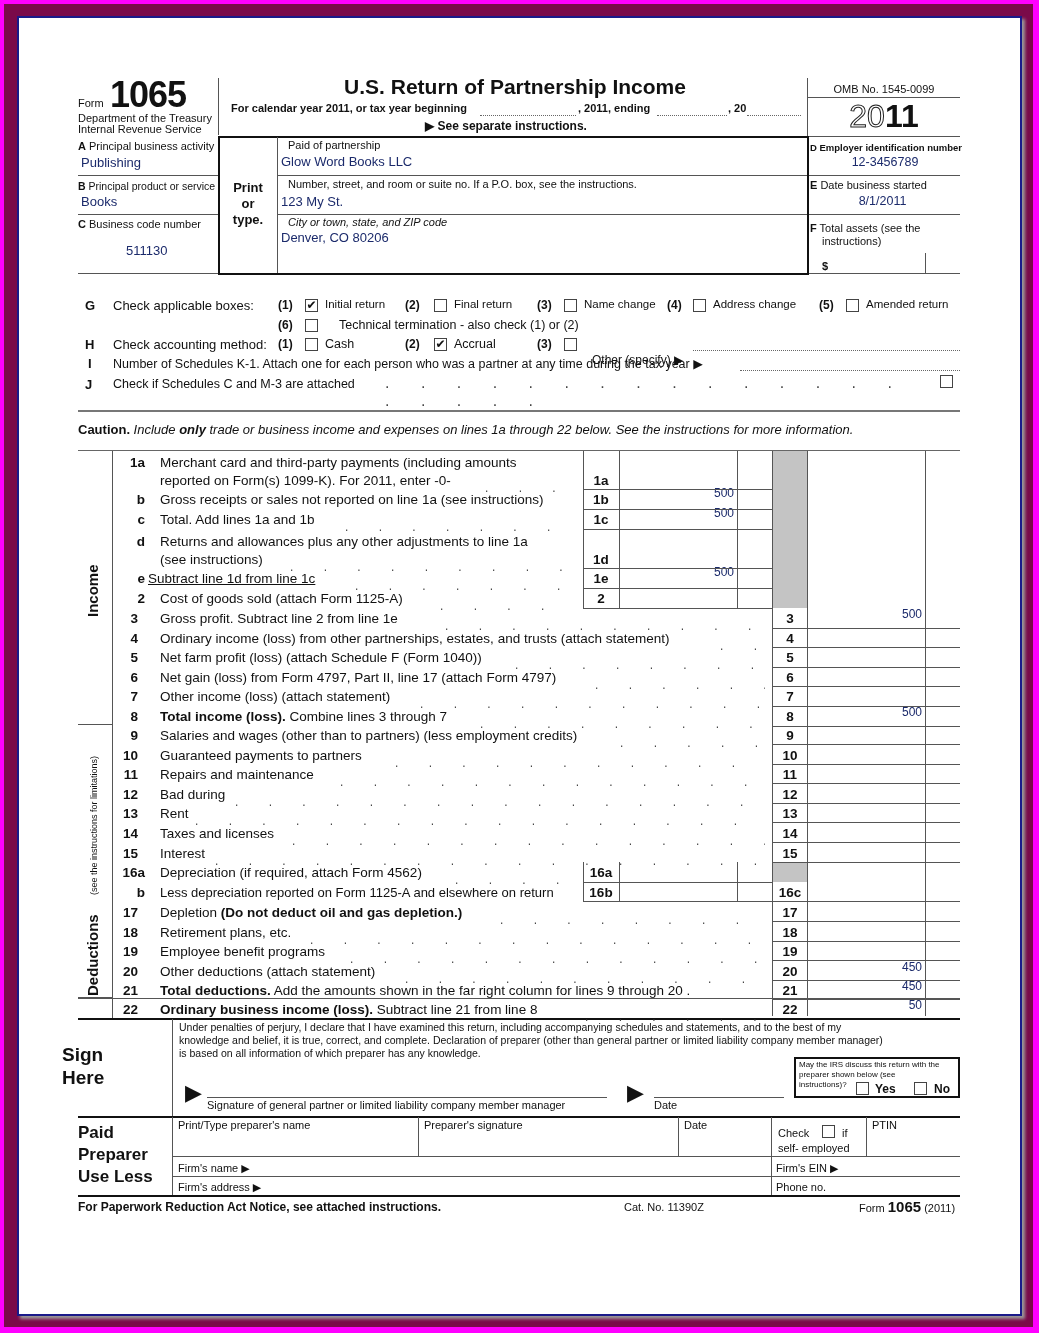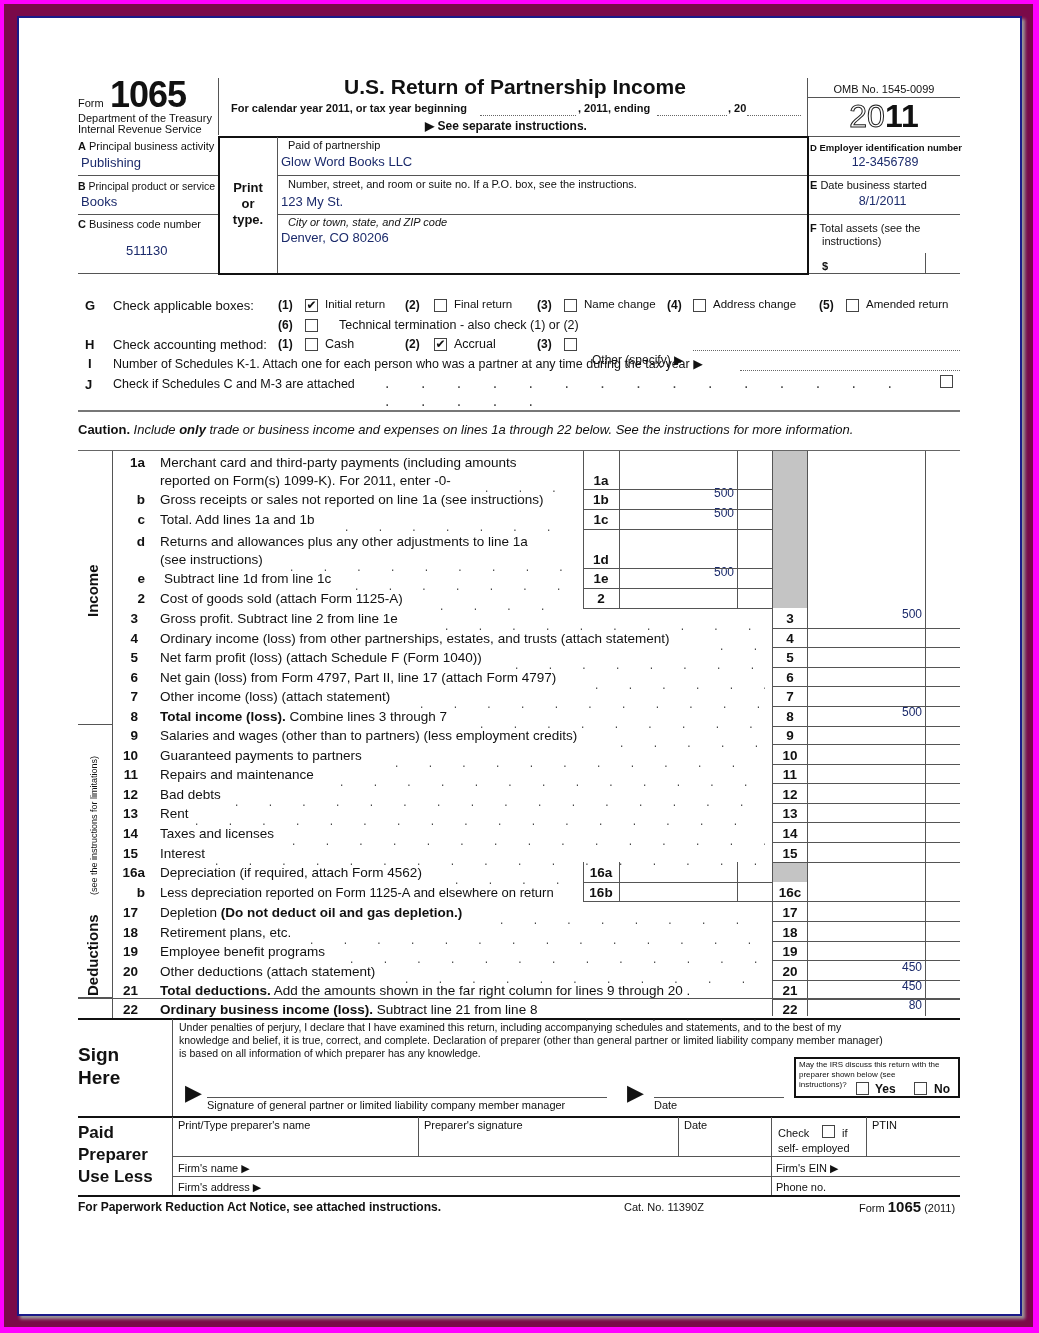--- a/index.html
+++ b/index.html
@@ -133,21 +133,21 @@
 
     <div class="rot b" style="left:84px;top:617px;font-size:15px;">Income</div>
     <div class="rot b" style="left:84px;top:996px;font-size:15px;">Deductions</div>
     <div class="rot" style="left:89px;top:895px;font-size:9px;">(see the instructions for limitations)</div>
 
     <div id="income-rows"></div>
     <div id="deduction-rows"></div>
 
     <div class="hl thick" style="left:78px;top:1018px;width:882px;"></div>
 
-    <div class="abs b" style="left:78px;top:1043px;font-size:19px;line-height:23px;">
+    <div class="abs b" style="left:62px;top:1043px;font-size:19px;line-height:23px;">
       <div>Sign</div>
       <div>Here</div>
     </div>
     <div class="vl" style="left:172px;top:1019px;height:97px;"></div>
     <div class="abs" style="left:179px;top:1021px;font-size:10.5px;line-height:13px;">
       <div>Under penalties of perjury, I declare that I have examined this return, including accompanying schedules and statements, and to the best of my</div>
       <div>knowledge and belief, it is true, correct, and complete. Declaration of preparer (other than general partner or limited liability company member manager)</div>
       <div>is based on all information of which preparer has any knowledge.</div>
     </div>
     <div class="abs" style="left:185px;top:1080px;font-size:22px;">▶</div>
@@ -255,21 +255,21 @@
       <div class="amt" style="left:621px;top:506px;width:113px;">500</div>
       <div class="hl" style="left:583px;top:509px;width:189px;"></div>
       <div class="lnum" style="left:115px;top:534px;">d</div>
       <div class="ln" style="left:160px;top:534px;">Returns and allowances plus any other adjustments to line 1a</div>
       <div class="ln" style="left:160px;top:552px;">(see instructions)</div>
       <div class="abs" style="left:290px;top:560px;width:285px;overflow:hidden;white-space:nowrap;letter-spacing:13.5px;color:#444;font-size:12px;">. . . . . . . . . . . . . . . . . . . . . . . . . . . . . . . .</div>
       <div class="rnum" style="left:584px;top:552px;">1d</div>
       <div class="amt" style="left:621px;top:546px;width:113px;"></div>
       <div class="hl" style="left:583px;top:529px;width:189px;"></div>
       <div class="lnum" style="left:115px;top:571px;">e</div>
-      <div class="ln" style="left:164px;top:571px;">Subtract line 1d from line 1c</div>
+      <div class="ln" style="left:148px;top:571px;text-decoration:underline;">Subtract line 1d from line 1c</div>
       <div class="abs" style="left:355px;top:579px;width:220px;overflow:hidden;white-space:nowrap;letter-spacing:13.5px;color:#444;font-size:12px;">. . . . . . . . . . . . . . . . . . . . . . . . . . . . . . . .</div>
       <div class="rnum" style="left:584px;top:571px;">1e</div>
       <div class="amt" style="left:621px;top:565px;width:113px;">500</div>
       <div class="hl" style="left:583px;top:568px;width:189px;"></div>
       <div class="lnum" style="left:115px;top:591px;">2</div>
       <div class="ln" style="left:160px;top:591px;">Cost of goods sold (attach Form 1125-A)</div>
       <div class="abs" style="left:440px;top:599px;width:135px;overflow:hidden;white-space:nowrap;letter-spacing:13.5px;color:#444;font-size:12px;">. . . . . . . . . . . . . . . . . . . . . . . . . . . . . . . .</div>
       <div class="rnum" style="left:584px;top:591px;">2</div>
       <div class="amt" style="left:621px;top:585px;width:113px;"></div>
       <div class="hl" style="left:583px;top:588px;width:189px;"></div>
@@ -321,21 +321,21 @@
       <div class="rnum" style="left:773px;top:747.6px;">10</div>
       <div class="amt" style="left:810px;top:743.6px;width:112px;"></div>
       <div class="hl" style="left:772px;top:763.6px;width:188px;"></div>
       <div class="lnum" style="left:108px;top:767.2px;">11</div>
       <div class="ln" style="left:160px;top:767.2px;">Repairs and maintenance</div>
       <div class="abs" style="left:340px;top:775.2px;width:425px;overflow:hidden;white-space:nowrap;letter-spacing:13.5px;color:#444;font-size:12px;">. . . . . . . . . . . . . . . . . . . . . . . . . . . . . . . .</div>
       <div class="rnum" style="left:773px;top:767.2px;">11</div>
       <div class="amt" style="left:810px;top:763.2px;width:112px;"></div>
       <div class="hl" style="left:772px;top:783.2px;width:188px;"></div>
       <div class="lnum" style="left:108px;top:786.8px;">12</div>
-      <div class="ln" style="left:160px;top:786.8px;">Bad debts</div>
+      <div class="ln" style="left:160px;top:786.8px;">Bad during</div>
       <div class="abs" style="left:235px;top:794.8px;width:530px;overflow:hidden;white-space:nowrap;letter-spacing:13.5px;color:#444;font-size:12px;">. . . . . . . . . . . . . . . . . . . . . . . . . . . . . . . .</div>
       <div class="rnum" style="left:773px;top:786.8px;">12</div>
       <div class="amt" style="left:810px;top:782.8px;width:112px;"></div>
       <div class="hl" style="left:772px;top:802.8px;width:188px;"></div>
       <div class="lnum" style="left:108px;top:806.4px;">13</div>
       <div class="ln" style="left:160px;top:806.4px;">Rent</div>
       <div class="abs" style="left:195px;top:814.4px;width:570px;overflow:hidden;white-space:nowrap;letter-spacing:13.5px;color:#444;font-size:12px;">. . . . . . . . . . . . . . . . . . . . . . . . . . . . . . . .</div>
       <div class="rnum" style="left:773px;top:806.4px;">13</div>
       <div class="amt" style="left:810px;top:802.4px;width:112px;"></div>
       <div class="hl" style="left:772px;top:822.4px;width:188px;"></div>
@@ -396,15 +396,15 @@
       <div class="lnum" style="left:108px;top:983.4px;">21</div>
       <div class="ln" style="left:160px;top:983.4px;"><b>Total deductions.</b><span>  Add the amounts shown in the far right column for lines 9 through 20 .</span></div>
       <div class="rnum" style="left:773px;top:983.4px;">21</div>
       <div class="amt" style="left:810px;top:979.4px;width:112px;">450</div>
       <div class="hl" style="left:772px;top:999.4px;width:188px;"></div>
       <div class="hl" style="left:78px;top:998px;width:882px;"></div>
       <div class="lnum" style="left:108px;top:1002px;">22</div>
       <div class="ln" style="left:160px;top:1002px;"><b>Ordinary business income (loss).</b><span> Subtract line 21 from line 8</span></div>
       <div class="abs" style="left:585px;top:1010px;width:180px;overflow:hidden;white-space:nowrap;letter-spacing:13.5px;color:#444;font-size:12px;">. . . . . . . . . . . . . . . . . . . . . . . . . . . . . . . .</div>
       <div class="rnum" style="left:773px;top:1002px;">22</div>
-      <div class="amt" style="left:810px;top:998px;width:112px;">80</div>
+      <div class="amt" style="left:810px;top:998px;width:112px;">50</div>
     </div>
 </div>
 
 </body></html>

